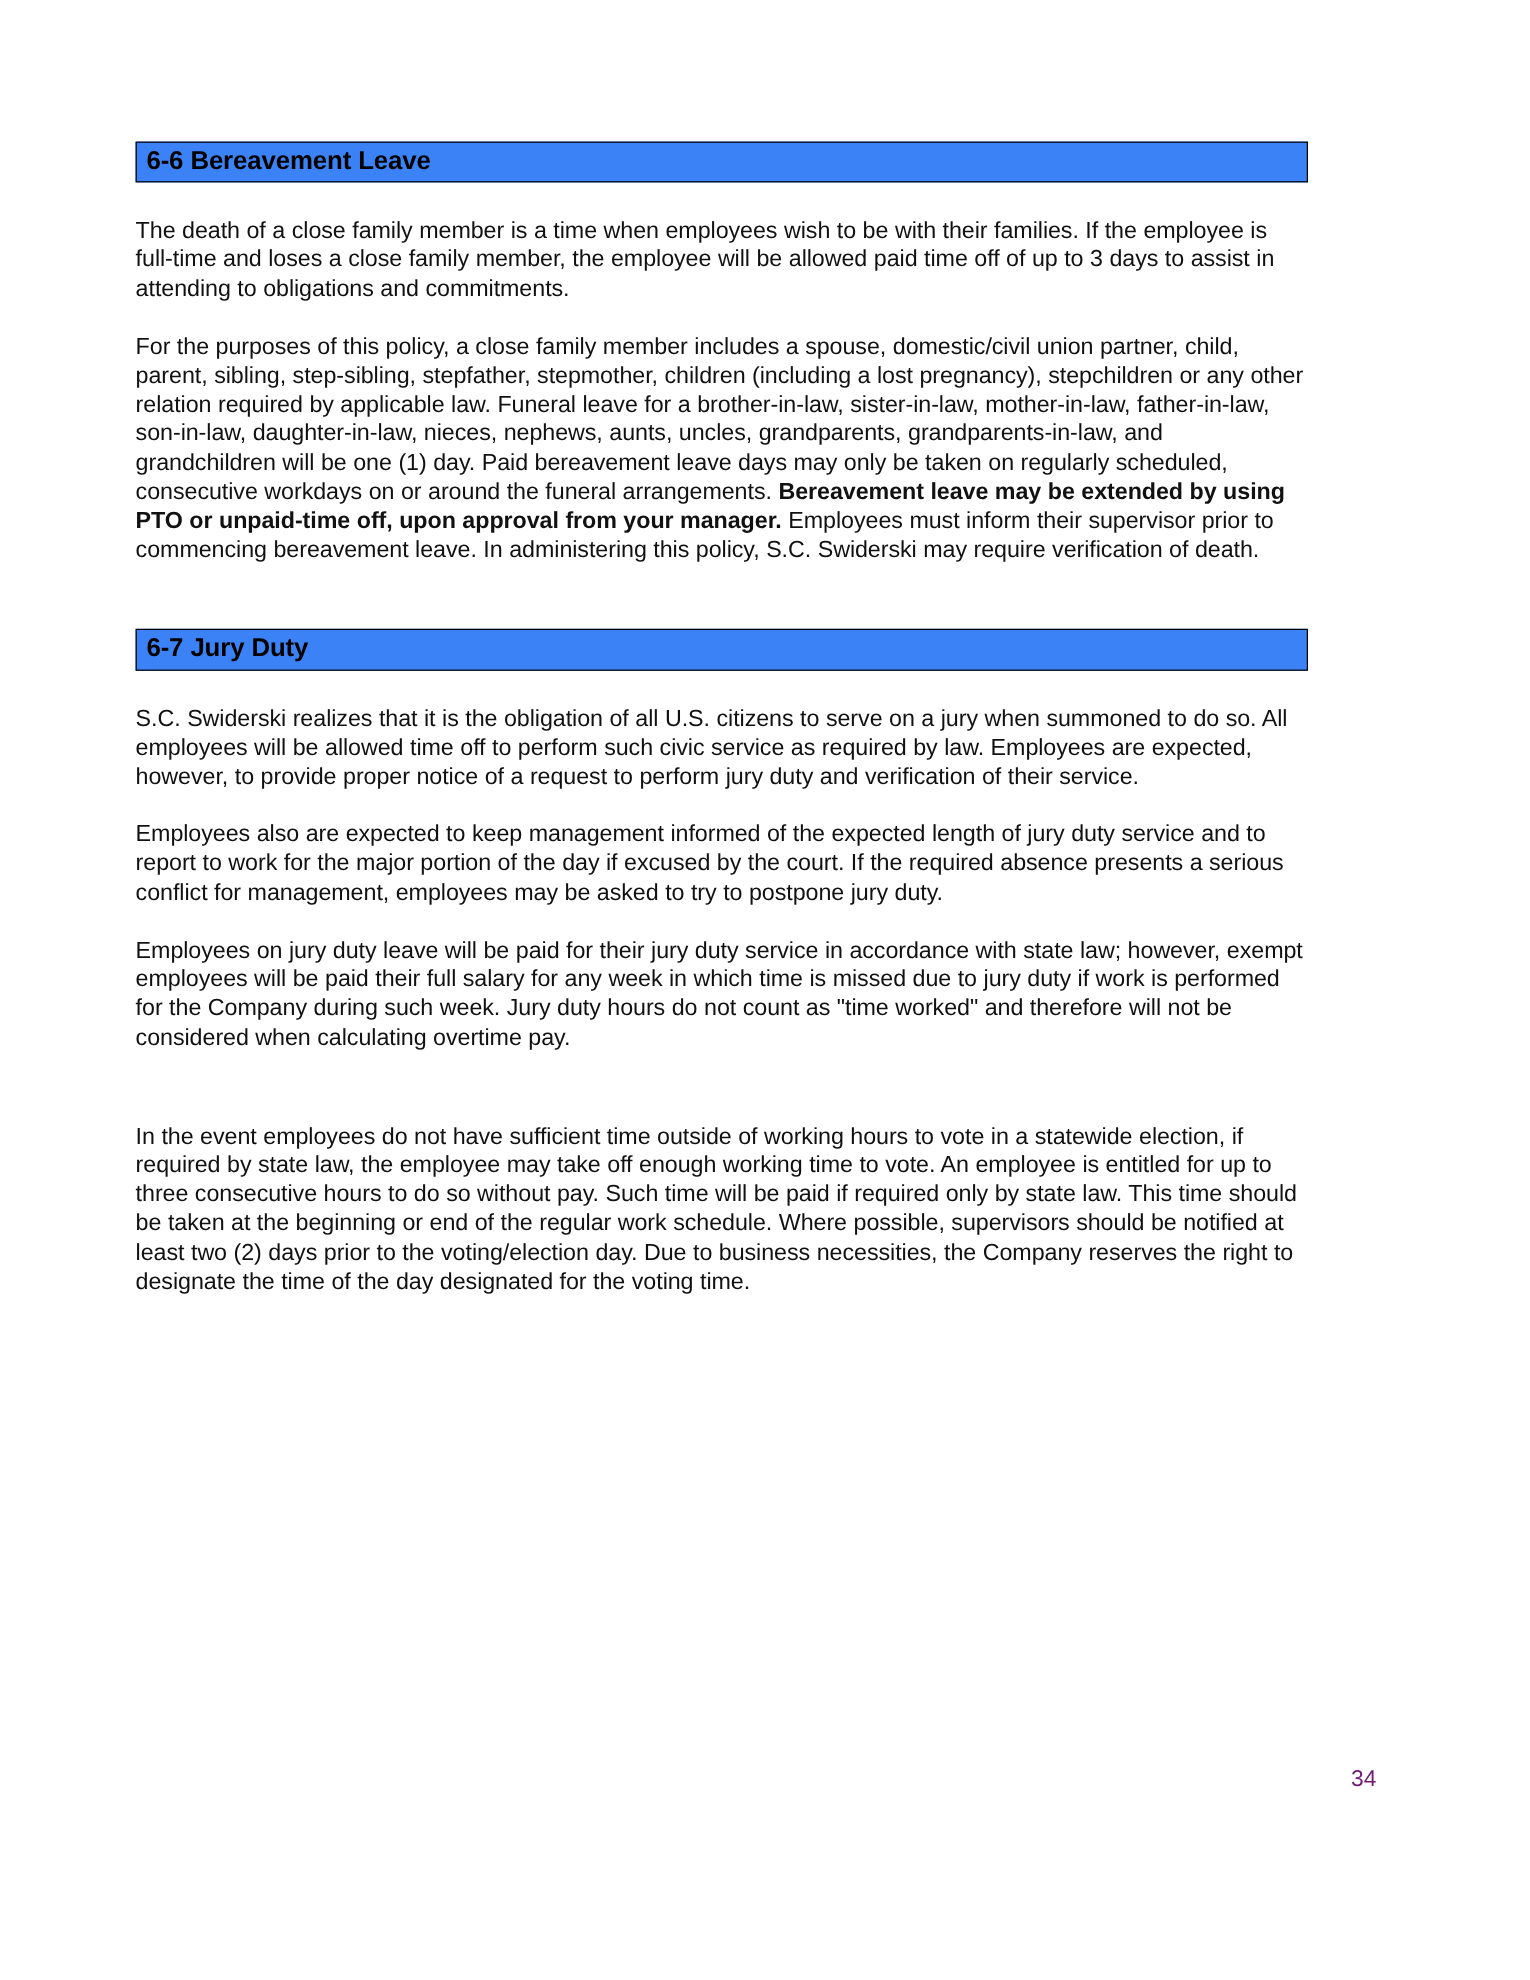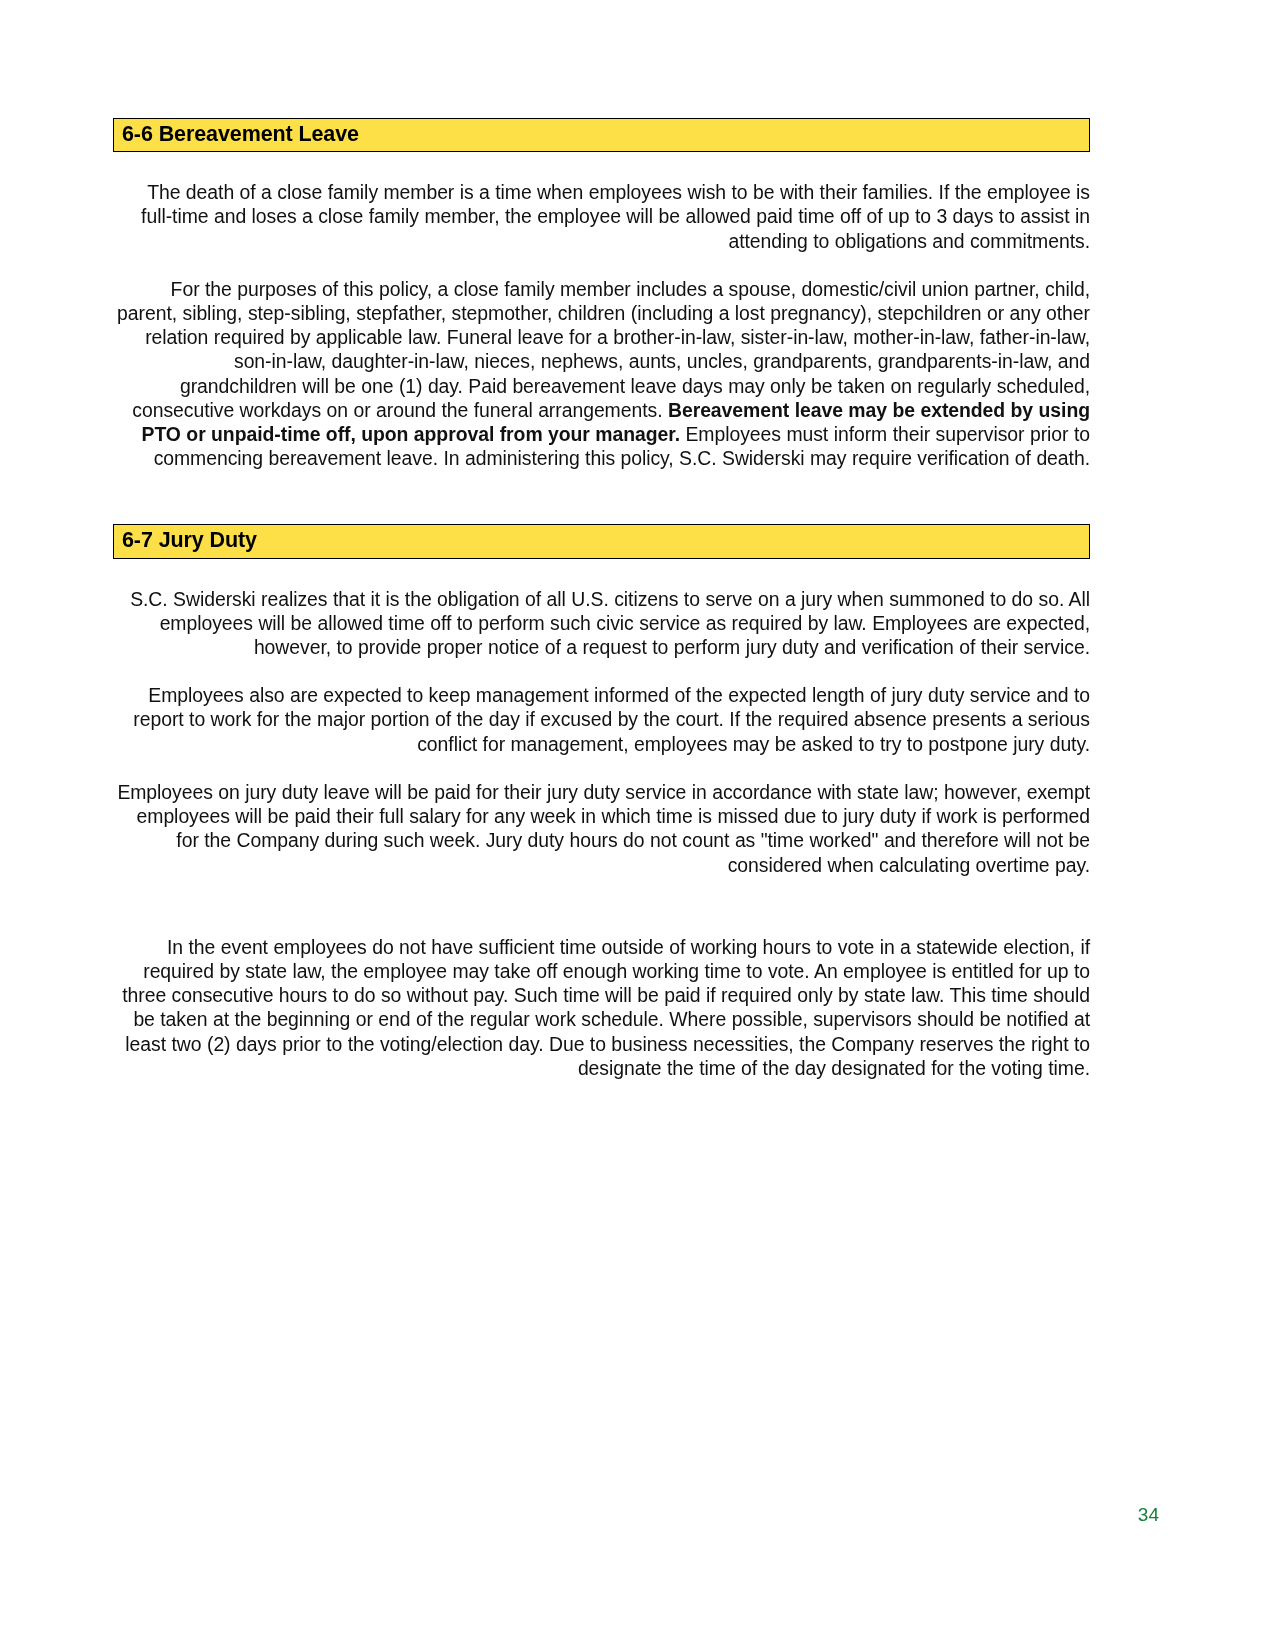--- a/index.html
+++ b/index.html
@@ -20,55 +20,54 @@
     box-sizing: border-box;
     overflow: hidden;
   }
   .content {
     position: absolute;
     left: 113px;
     top: 118px;
     width: 977px;
   }
   .section-header {
-    background: #fde047;
+    background: #3b82f6;
     border: 1.6px solid #000000;
     box-sizing: border-box;
     padding: 4px 8px 5px 8px;
     margin: 0 0 0 0;
   }
   .section-header .htext {
     font-size: 21.5px;
     font-weight: bold;
     line-height: 1.08;
     letter-spacing: -0.1px;
     color: #000000;
     display: inline-block;
   }
   p.body-par {
     font-size: 19.4px;
     line-height: 24.2px;
     margin: 0;
-    text-align: right;
+    text-align: left;
     color: #111111;
     letter-spacing: -0.05px;
     word-spacing: 0.1px;
   }
   .gap-after-header { height: 28px; }
   .gap-par { height: 24px; }
   .gap-before-header { height: 30px; }
   .bold-run { font-weight: bold; }
   .page-number {
     position: absolute;
-    right: 116px;
+    right: 128px;
     top: 1473px;
     font-size: 19px;
     line-height: 1;
-    color: #15803d;
-    margin-top: 32px;
+    color: #701a75;
   }
 </style>
 </head>
 <body>
 
 <div class="page">
   <div class="content">
 
     <div class="section-header">
       <span class="htext">6-6 Bereavement Leave</span>

